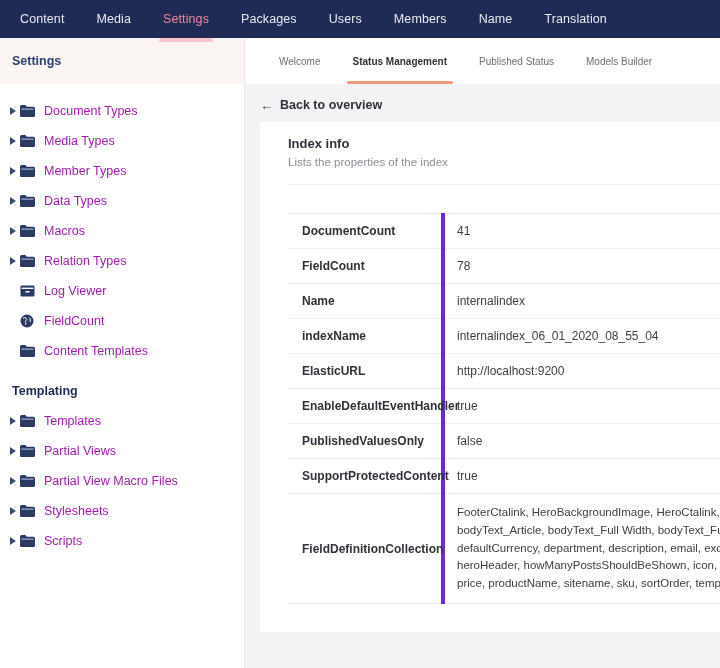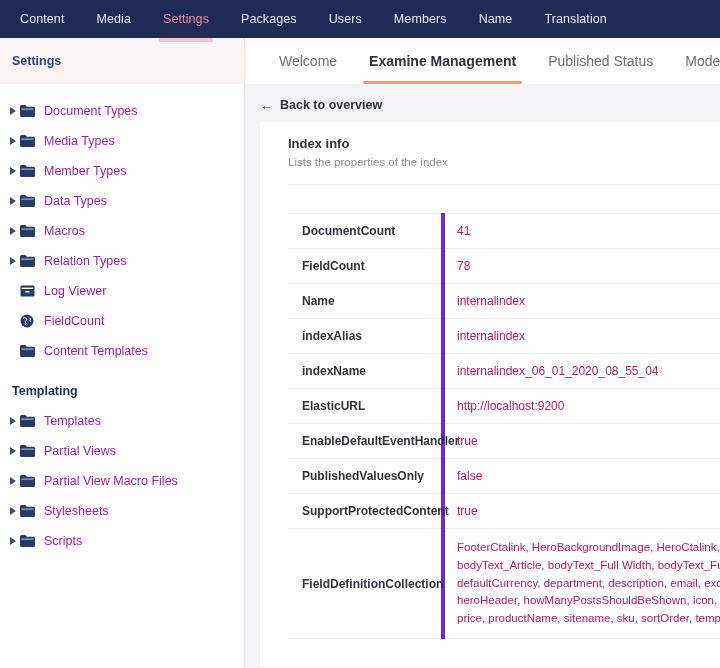--- a/index.html
+++ b/index.html
@@ -98,21 +98,21 @@
     height: 46px; flex: 0 0 46px;
     background: #ffffff;
     display: flex; align-items: stretch;
     padding-left: 18px;
     position: relative;
   }
   .ctab {
     position: relative;
     display: flex; align-items: center;
     padding: 4px 16px;
-    font-size: 14px;
+    font-size: 10px;
     color: #6b6f76;
     white-space: nowrap;
     cursor: pointer;
   }
   .ctab.active { color: #2f3338; font-weight: bold; }
   .ctab.active::after {
     content: "";
     position: absolute; left: 10px; right: 10px; bottom: 0;
     height: 3px; background: #f4997e; border-radius: 2px;
   }
@@ -145,21 +145,21 @@
   .props-table tr:first-child { border-top: 1px solid #edeef0; }
   .props-table td { padding: 0; vertical-align: middle; }
   td.prop-key {
     width: 155px;
     font-size: 12px; font-weight: bold; color: #2f3338;
     padding: 10px 8px 10px 14px;
     border-right: 4px solid #6d28d9;
     vertical-align: middle;
   }
   td.prop-val {
-    font-size: 12px; color: #be185d;
+    font-size: 12px; color: #404040;
     padding: 10px 0 10px 12px;
     white-space: nowrap; overflow: visible;
   }
   td.prop-val.multiline {
     white-space: normal; line-height: 1.55;
     font-size: 11.5px;
   }
   .nowrap-lines { }
   .nowrap-lines div { white-space: nowrap; }
 </style>
@@ -408,21 +408,21 @@
       </div>
     </div>
 
     <div class="content">
 
       <div class="content-tabs">
         <div class="ctab">
             <span>Welcome</span>
           </div>
         <div class="ctab active">
-            <span>Examine Management</span>
+            <span>Status Management</span>
           </div>
         <div class="ctab">
             <span>Published Status</span>
           </div>
         <div class="ctab">
             <span>Models Builder</span>
           </div>
 
       </div>
 
@@ -446,24 +446,20 @@
                 <tr>
                   <td class="prop-key">DocumentCount</td>
                   <td class="prop-val">41</td>
                 </tr>
                 <tr>
                   <td class="prop-key">FieldCount</td>
                   <td class="prop-val">78</td>
                 </tr>
                 <tr>
                   <td class="prop-key">Name</td>
-                  <td class="prop-val">internalindex</td>
-                </tr>
-                <tr>
-                  <td class="prop-key">indexAlias</td>
                   <td class="prop-val">internalindex</td>
                 </tr>
                 <tr>
                   <td class="prop-key">indexName</td>
                   <td class="prop-val">internalindex_06_01_2020_08_55_04</td>
                 </tr>
                 <tr>
                   <td class="prop-key">ElasticURL</td>
                   <td class="prop-val">http://localhost:9200</td>
                 </tr>

